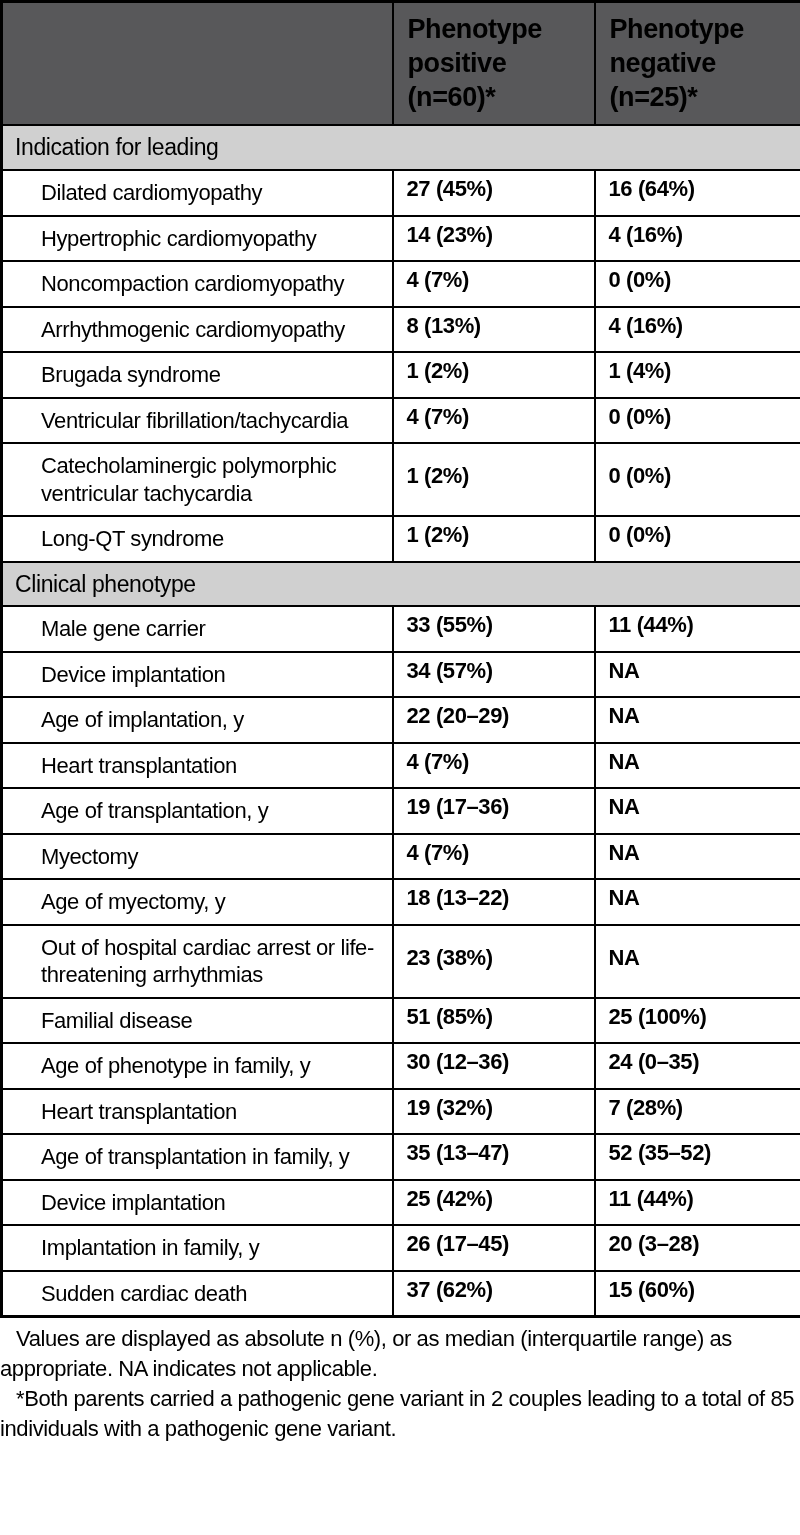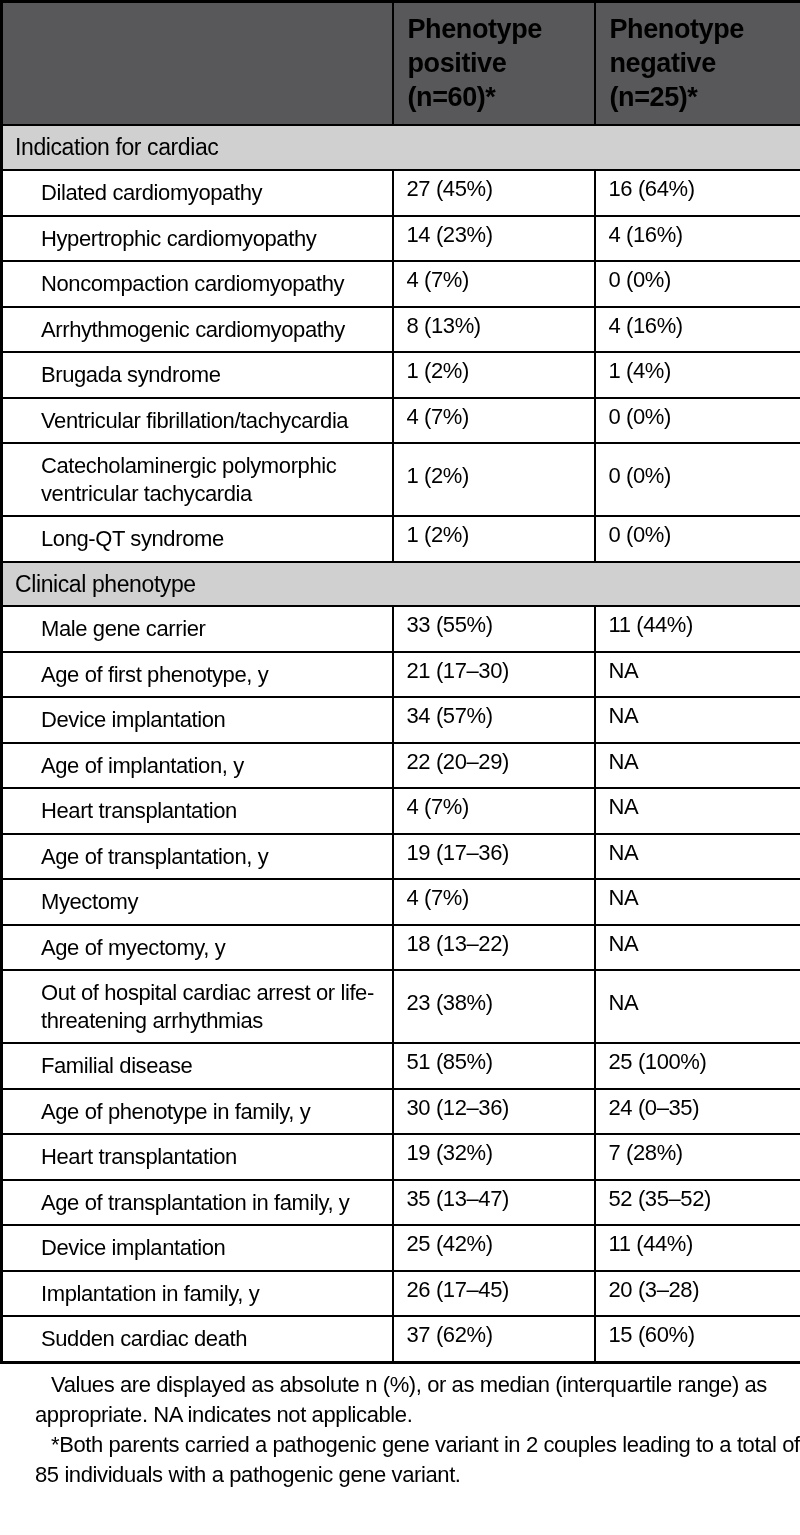--- a/index.html
+++ b/index.html
@@ -49,31 +49,31 @@
     height:44px;
     font-size:23px;
   }
   td.label-cell{
     padding:8px 6px 8px 38px;
     height:45px;
   }
   td.value-cell{
     padding:0 6px 8px 13px;
     height:45px;
+    font-weight:bold;
   }
   .footnotes{
     padding:6px 0 4px 0;
   }
   .footnotes p{
     margin:0;
     font-size:22px;
     line-height:30px;
     text-indent:16px;
     letter-spacing:-0.4px;
-    padding-left:35px;
   }
 </style>
 </head>
 <body>
 
 <div class="page">
   <table class="data-table">
     <colgroup>
       <col class="c1">
         <col class="c2">
@@ -81,21 +81,21 @@
     </colgroup>
     <thead>
       <tr>
         <th></th>
         <th>Phenotype positive (n=60)*</th>
         <th>Phenotype negative (n=25)*</th>
       </tr>
     </thead>
     <tbody id="table-body">
         <tr class="section-row">
-          <td class="section-cell" colspan="3">Indication for cardiac</td>
+          <td class="section-cell" colspan="3">Indication for leading</td>
         </tr>
         <tr class="data-row">
           <td class="label-cell">Dilated cardiomyopathy</td>
           <td class="value-cell">27 (45%)</td>
           <td class="value-cell">16 (64%)</td>
         </tr>
         <tr class="data-row">
           <td class="label-cell">Hypertrophic cardiomyopathy</td>
           <td class="value-cell">14 (23%)</td>
           <td class="value-cell">4 (16%)</td>
@@ -130,25 +130,20 @@
           <td class="value-cell">1 (2%)</td>
           <td class="value-cell">0 (0%)</td>
         </tr>
         <tr class="section-row">
           <td class="section-cell" colspan="3">Clinical phenotype</td>
         </tr>
         <tr class="data-row">
           <td class="label-cell">Male gene carrier</td>
           <td class="value-cell">33 (55%)</td>
           <td class="value-cell">11 (44%)</td>
-        </tr>
-        <tr class="data-row">
-          <td class="label-cell">Age of first phenotype, y</td>
-          <td class="value-cell">21 (17–30)</td>
-          <td class="value-cell">NA</td>
         </tr>
         <tr class="data-row">
           <td class="label-cell">Device implantation</td>
           <td class="value-cell">34 (57%)</td>
           <td class="value-cell">NA</td>
         </tr>
         <tr class="data-row">
           <td class="label-cell">Age of implantation, y</td>
           <td class="value-cell">22 (20–29)</td>
           <td class="value-cell">NA</td>

